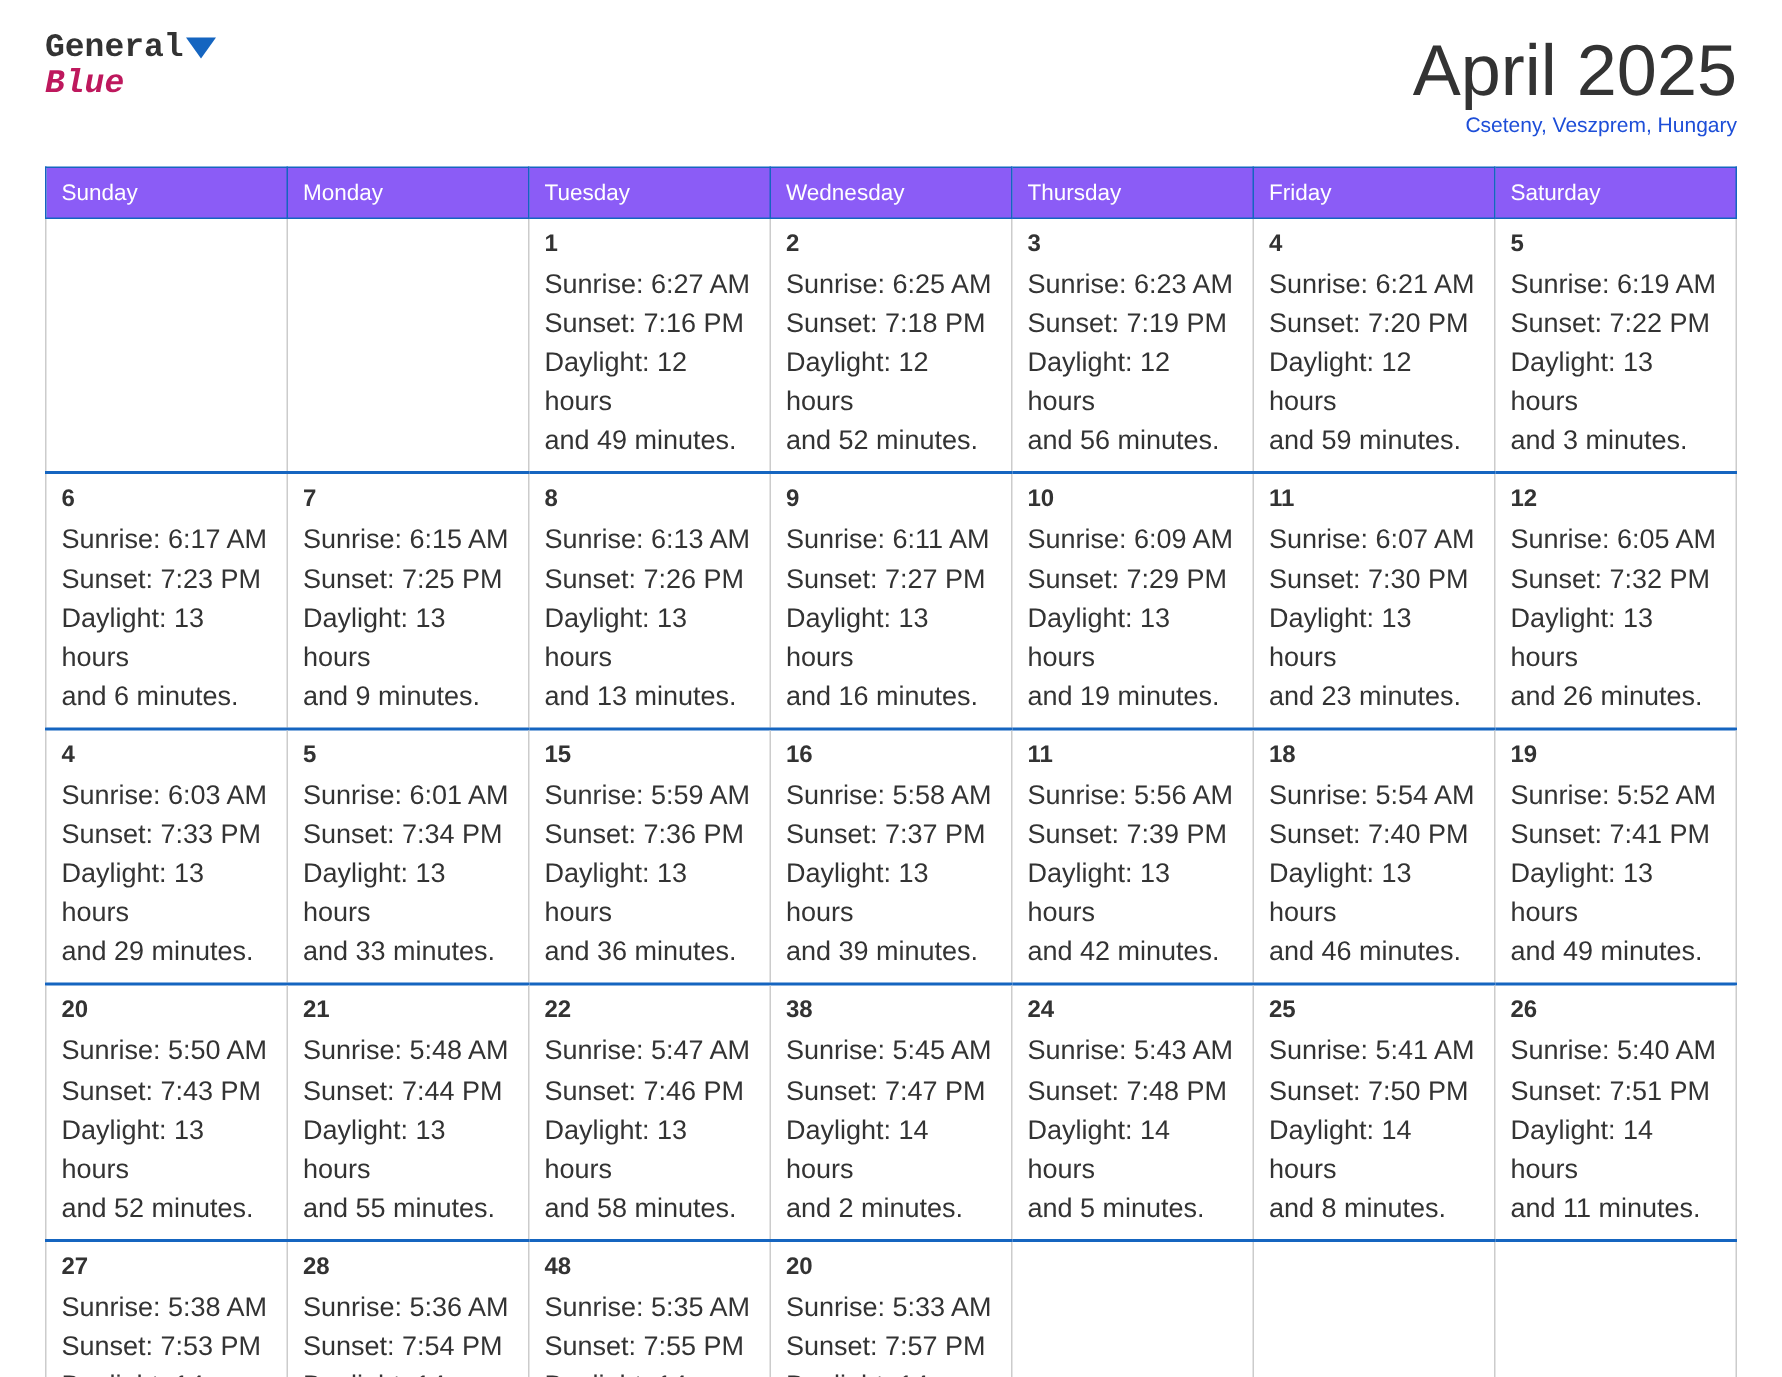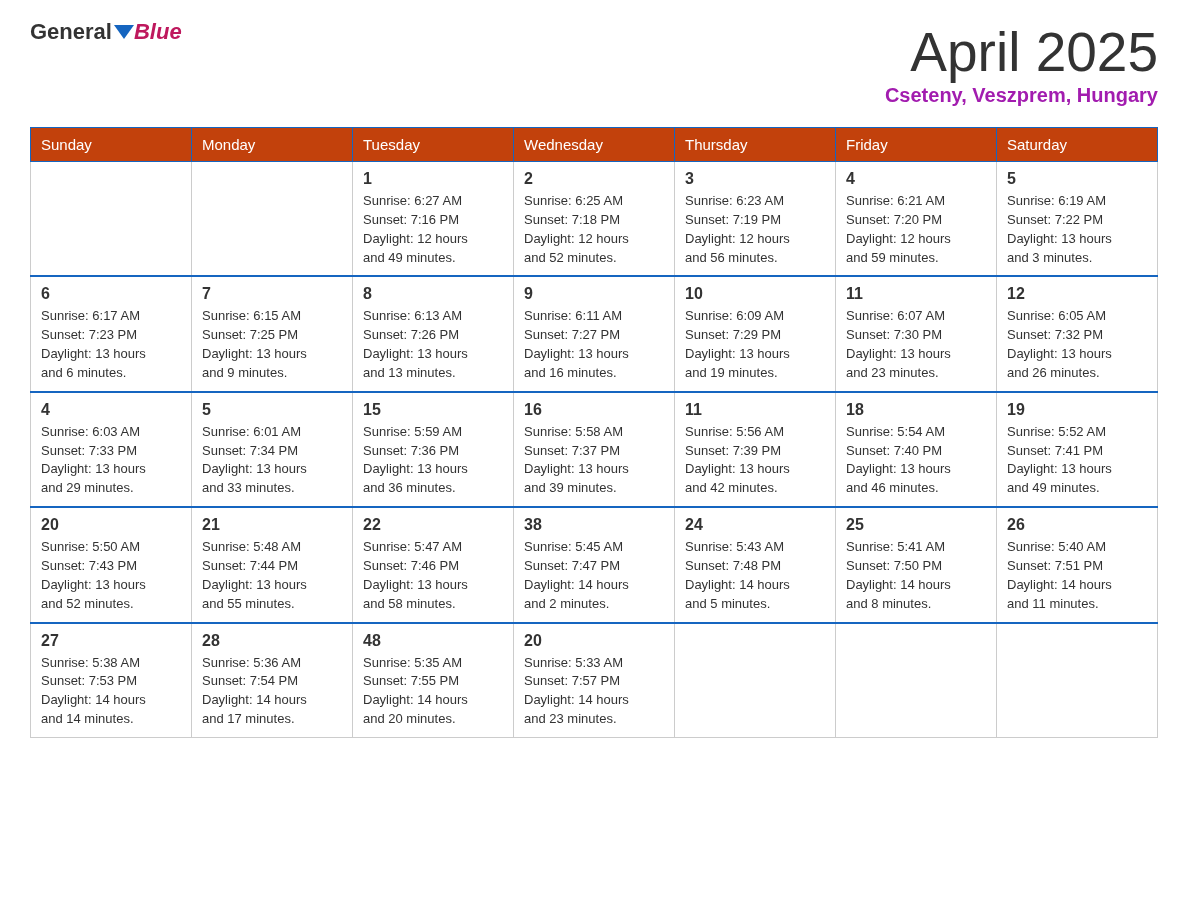--- a/index.html
+++ b/index.html
@@ -10,22 +10,23 @@
       color: #333;
     }
     .header {
       display: flex;
       justify-content: space-between;
       align-items: flex-start;
       margin-bottom: 20px;
     }
     .logo {
       display: flex;
-      flex-direction: row;
+      flex-direction: column;
       align-items: flex-start;
+      font-family: Liberation Mono, monospace;
     }
     .logo-text {
       font-size: 22px;
       font-weight: bold;
       color: #333;
       line-height: 1.1;
     }
     .logo-triangle {
       display: inline-block;
       width: 0;
@@ -37,36 +38,36 @@
       vertical-align: middle;
     }
     .logo-line {
       display: flex;
       align-items: center;
     }
     .title-area {
       text-align: right;
     }
     .title-area h1 {
-      font-size: 55px;
+      font-size: 48px;
       font-weight: normal;
       color: #333;
     }
     .title-area h2 {
-      font-size: 20px;
-      font-weight: bold;
-      color: #a21caf;
+      font-size: 14px;
+      font-weight: normal;
+      color: #1d4ed8;
     }
     .calendar {
       width: 100%;
       border-collapse: collapse;
       border: 1px solid #aaa;
     }
     .calendar th {
-      background-color: #c2410c;
+      background-color: #8b5cf6;
       color: #fff;
       padding: 8px 10px;
       text-align: left;
       font-size: 15px;
       font-weight: normal;
       border: 1px solid #1565c0;
     }
     .calendar td {
       vertical-align: top;
       padding: 8px 10px;
@@ -77,21 +78,21 @@
     }
     .day-num {
       font-size: 16px;
       font-weight: bold;
       color: #333;
       display: block;
       margin-bottom: 4px;
     }
     .day-info {
       color: #333;
-      font-size: 13px;
+      font-size: 18px;
       line-height: 1.45;
     }
     .empty-cell {
       background: #fff;
     }
     .row-separator td {
       border-top: 2px solid #1565c0;
     }
   </style>
 </head>

